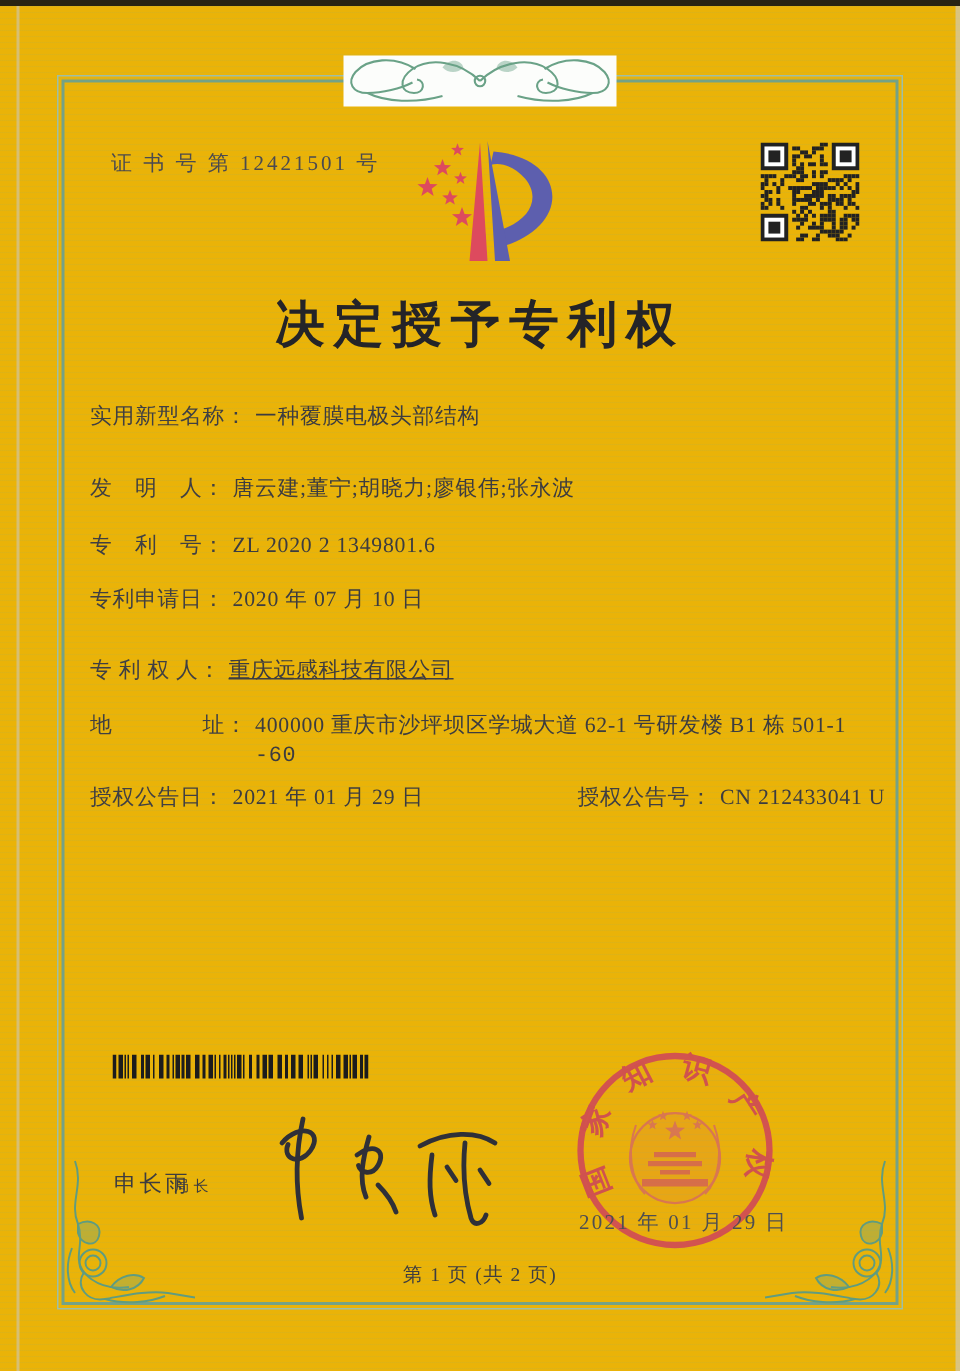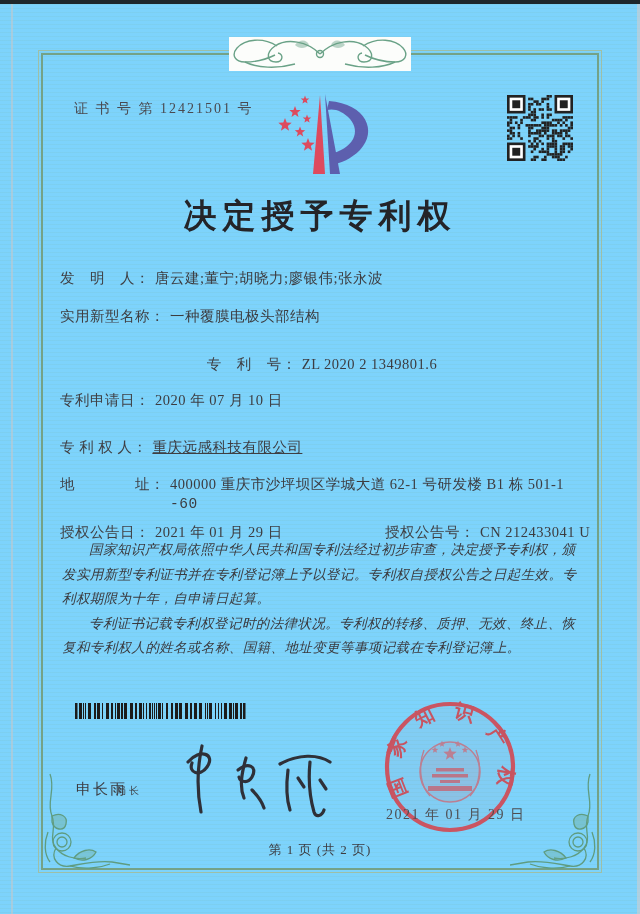--- a/index.html
+++ b/index.html
@@ -1,21 +1,21 @@
 <!DOCTYPE html>
 <html><head>
 <meta charset="utf-8">
 <style>
   html,body{margin:0;padding:0;}
   body{
     width:640px;height:914px;position:relative;overflow:hidden;
     background:#ffffff;
     font-family:"Liberation Serif","DejaVu Serif",serif;
   }
-  .paper{position:absolute;inset:0;background:#7dd3fc;}
+  .paper{position:absolute;inset:0;background:#eab308;}
   
   .paper::before{
     content:"";position:absolute;inset:0;
     background:repeating-linear-gradient(180deg,
       rgba(122,172,140,0.10) 0px, rgba(122,172,140,0.10) 1px,
       rgba(255,255,255,0) 1px, rgba(255,255,255,0) 4px);
     pointer-events:none;
   }
   
   .scan-top{position:absolute;top:0;left:0;right:0;height:4px;background:#141414;opacity:.9;}
@@ -39,21 +39,21 @@
   #cnipa-logo{position:absolute;left:272px;top:86px;}
   #qr-code{position:absolute;left:507px;top:95px;}
 
   .cert-title{position:absolute;left:0;right:0;top:194px;text-align:center;
     font-size:33px;font-weight:600;letter-spacing:6px;color:#242428;}
 
   .fields{position:absolute;left:60px;top:268px;right:56px;font-size:14.5px;letter-spacing:.5px;}
   .frow{line-height:20px;white-space:nowrap;}
   .frow .flabel{display:inline-block;color:#3f3f43;}
   .frow .fvalue{color:#3c3c40;margin-left:5px;}
-  .r1{margin-bottom:28px;} .r2{margin-bottom:18px;} .r3{margin-bottom:16px;text-align:center;}
+  .r1{margin-bottom:28px;} .r2{margin-bottom:18px;} .r3{margin-bottom:16px;}
   .r4{margin-bottom:27px;} .r5{margin-bottom:17px;text-decoration:underline;} .r6{margin-bottom:8px;}
   .row-address{display:flex;white-space:normal;}
   .row-address .fvalue{display:inline-block;max-width:415px;}
   .row-address .fvalue .line2{display:block;font-family:Liberation Mono, monospace;}
   .row-double{position:relative;}
   .pair2{position:absolute;left:325px;top:0;}
 
   .notice{position:absolute;left:62px;top:538px;width:520px;
     font-size:13.5px;font-style:italic;line-height:1.82;letter-spacing:.4px;color:#3a3a3e;}
   .notice p{margin:0;text-indent:2em;}
@@ -350,25 +350,25 @@
         <rect x="50.160000000000004" y="2.64" width="13.200000000000001" height="13.200000000000001" fill="#fff"></rect>
         <rect x="52.800000000000004" y="5.28" width="7.92" height="7.92" fill="#222"></rect>
         <rect x="0" y="47.52" width="18.48" height="18.48" fill="#222"></rect>
         <rect x="2.64" y="50.160000000000004" width="13.200000000000001" height="13.200000000000001" fill="#fff"></rect>
         <rect x="5.28" y="52.800000000000004" width="7.92" height="7.92" fill="#222"></rect>
       </svg>
 
     <div class="cert-title">决定授予专利权</div>
 
     <div class="fields">
+      <div class="frow r1">
+        <span class="flabel">实用新型名称：</span><span class="fvalue">一种覆膜电极头部结构</span>
+      </div>
       <div class="frow r2">
         <span class="flabel">发　明　人：</span><span class="fvalue">唐云建;董宁;胡晓力;廖银伟;张永波</span>
-      </div>
-      <div class="frow r1">
-        <span class="flabel">实用新型名称：</span><span class="fvalue">一种覆膜电极头部结构</span>
       </div>
       <div class="frow r3">
         <span class="flabel">专　利　号：</span><span class="fvalue">ZL 2020 2 1349801.6</span>
       </div>
       <div class="frow r4">
         <span class="flabel">专利申请日：</span><span class="fvalue">2020 年 07 月 10 日</span>
       </div>
       <div class="frow r5">
         <span class="flabel">专 利 权 人：</span><span class="fvalue">重庆远感科技有限公司</span>
       </div>
@@ -377,24 +377,20 @@
           <span class="fvalue"><span>400000 重庆市沙坪坝区学城大道 62-1 号研发楼 B1 栋 501-1</span><span class="line2">-60</span></span>
       </div>
       <div class="frow row-double">
         <span class="flabel">授权公告日：</span><span class="fvalue">2021 年 01 月 29 日</span>
         <span class="pair2">
           <span class="flabel">授权公告号：</span><span class="fvalue">CN 212433041 U</span>
         </span>
       </div>
     </div>
 
-    <div class="notice">
-      <p>国家知识产权局依照中华人民共和国专利法经过初步审查，决定授予专利权，颁发实用新型专利证书并在专利登记簿上予以登记。专利权自授权公告之日起生效。专利权期限为十年，自申请日起算。</p>
-      <p>专利证书记载专利权登记时的法律状况。专利权的转移、质押、无效、终止、恢复和专利权人的姓名或名称、国籍、地址变更等事项记载在专利登记簿上。</p>
-    </div>
 
     <svg id="barcode" width="172" height="18" viewBox="0 0 172 18">
         <rect x="0" y="0" width="2.5" height="16" fill="#1c1c1c"></rect>
         <rect x="4" y="0" width="3" height="16" fill="#1c1c1c"></rect>
         <rect x="8" y="0" width="1" height="16" fill="#1c1c1c"></rect>
         <rect x="10" y="0" width="1" height="16" fill="#1c1c1c"></rect>
         <rect x="13" y="0" width="3" height="16" fill="#1c1c1c"></rect>
         <rect x="19" y="0" width="2" height="16" fill="#1c1c1c"></rect>
         <rect x="22" y="0" width="3" height="16" fill="#1c1c1c"></rect>
         <rect x="27" y="0" width="1" height="16" fill="#1c1c1c"></rect>

